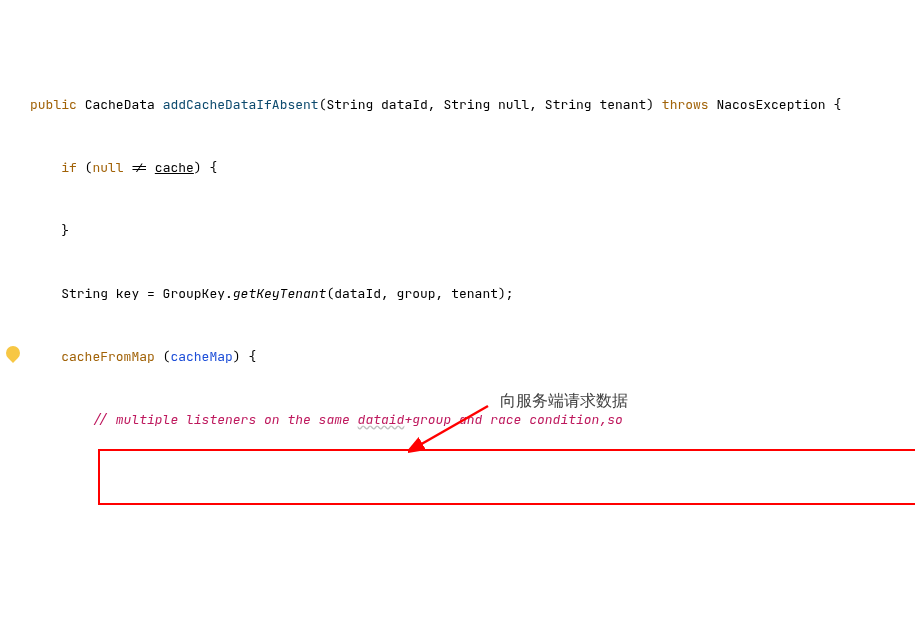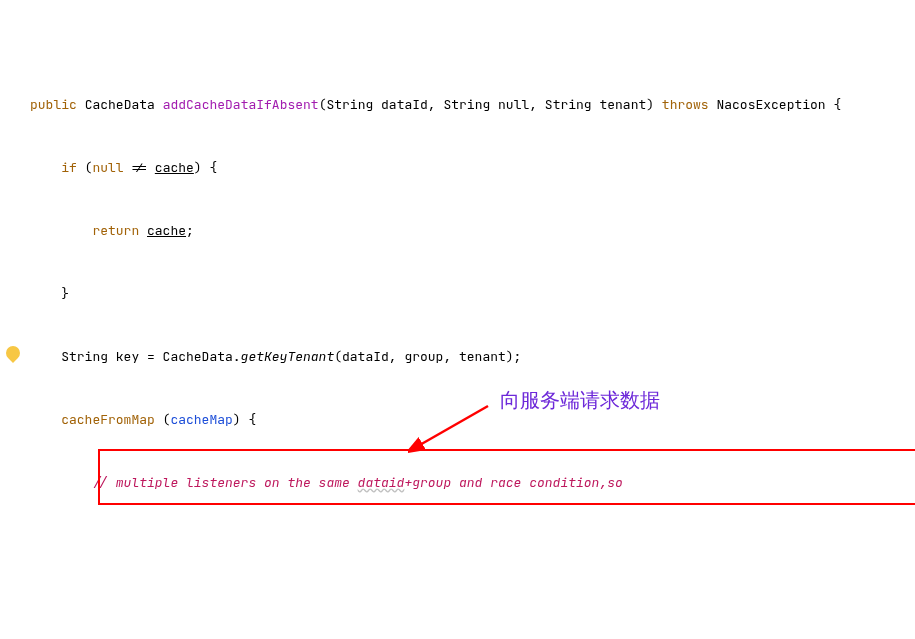--- a/index.html
+++ b/index.html
@@ -29,30 +29,30 @@
     top: 346px;
     left: 6px;
     width: 14px;
     height: 14px;
     background: #f7c744;
     border-radius: 50% 50% 50% 0;
     transform: rotate(-45deg);
   }
   .line { display: block; height: 21px; }
   .kw { color: #a16207; }
-  .method-decl { color: #a21caf; }
+  .method-decl { color: #0c4a6e; }
   .field { color: #1d4ed8; }
   .var-u { text-decoration: underline; }
   .italic { font-style: italic; }
   .comment { color: #be185d; font-style: italic; }
   .annotation-text {
     position: absolute;
-    color: #6d28d9;
+    color: #404040;
     font-family: "SimSun", "Microsoft YaHei", sans-serif;
-    font-size: 20px;
+    font-size: 16px;
     top: 390px;
     left: 500px;
   }
   .red-box {
     position: absolute;
     border: 2px solid #ff0000;
     top: 449px;
     left: 98px;
     width: 815px;
     height: 52px;
@@ -68,23 +68,22 @@
 </head>
 <body>
 
 <div class="editor">
   <div class="gutter">
     <div class="bulb"></div>
   </div>
 
   <span class="line"><span class="kw">public</span> <span>CacheData</span> <span class="method-decl">addCacheDataIfAbsent</span><span>(String dataId, String null, String tenant) </span><span class="kw">throws</span><span> NacosException {</span></span>
   <span class="line"><span class="kw">    if </span><span>(</span><span class="kw">null</span><span> != </span><span class="var-u">cache</span><span>) {</span></span>
-  <span class="line"><span class="kw">        return </span><span class="var-u">cache</span><span>;</span></span>
   <span class="line"><span>    }</span></span>
-  <span class="line"><span>    String key = CacheData.</span><span class="italic">getKeyTenant</span><span>(dataId, group, tenant);</span></span>
+  <span class="line"><span>    String key = GroupKey.</span><span class="italic">getKeyTenant</span><span>(dataId, group, tenant);</span></span>
   <span class="line"><span class="kw">    cacheFromMap </span><span>(</span><span class="field">cacheMap</span><span>) {</span></span>
   <span class="line"><span class="comment">        // multiple listeners on the same <span style="text-decoration: underline wavy #c0c0c0;">dataid</span>+group and race condition,so</span></span>
   
   
   
   
   
   
   
   

